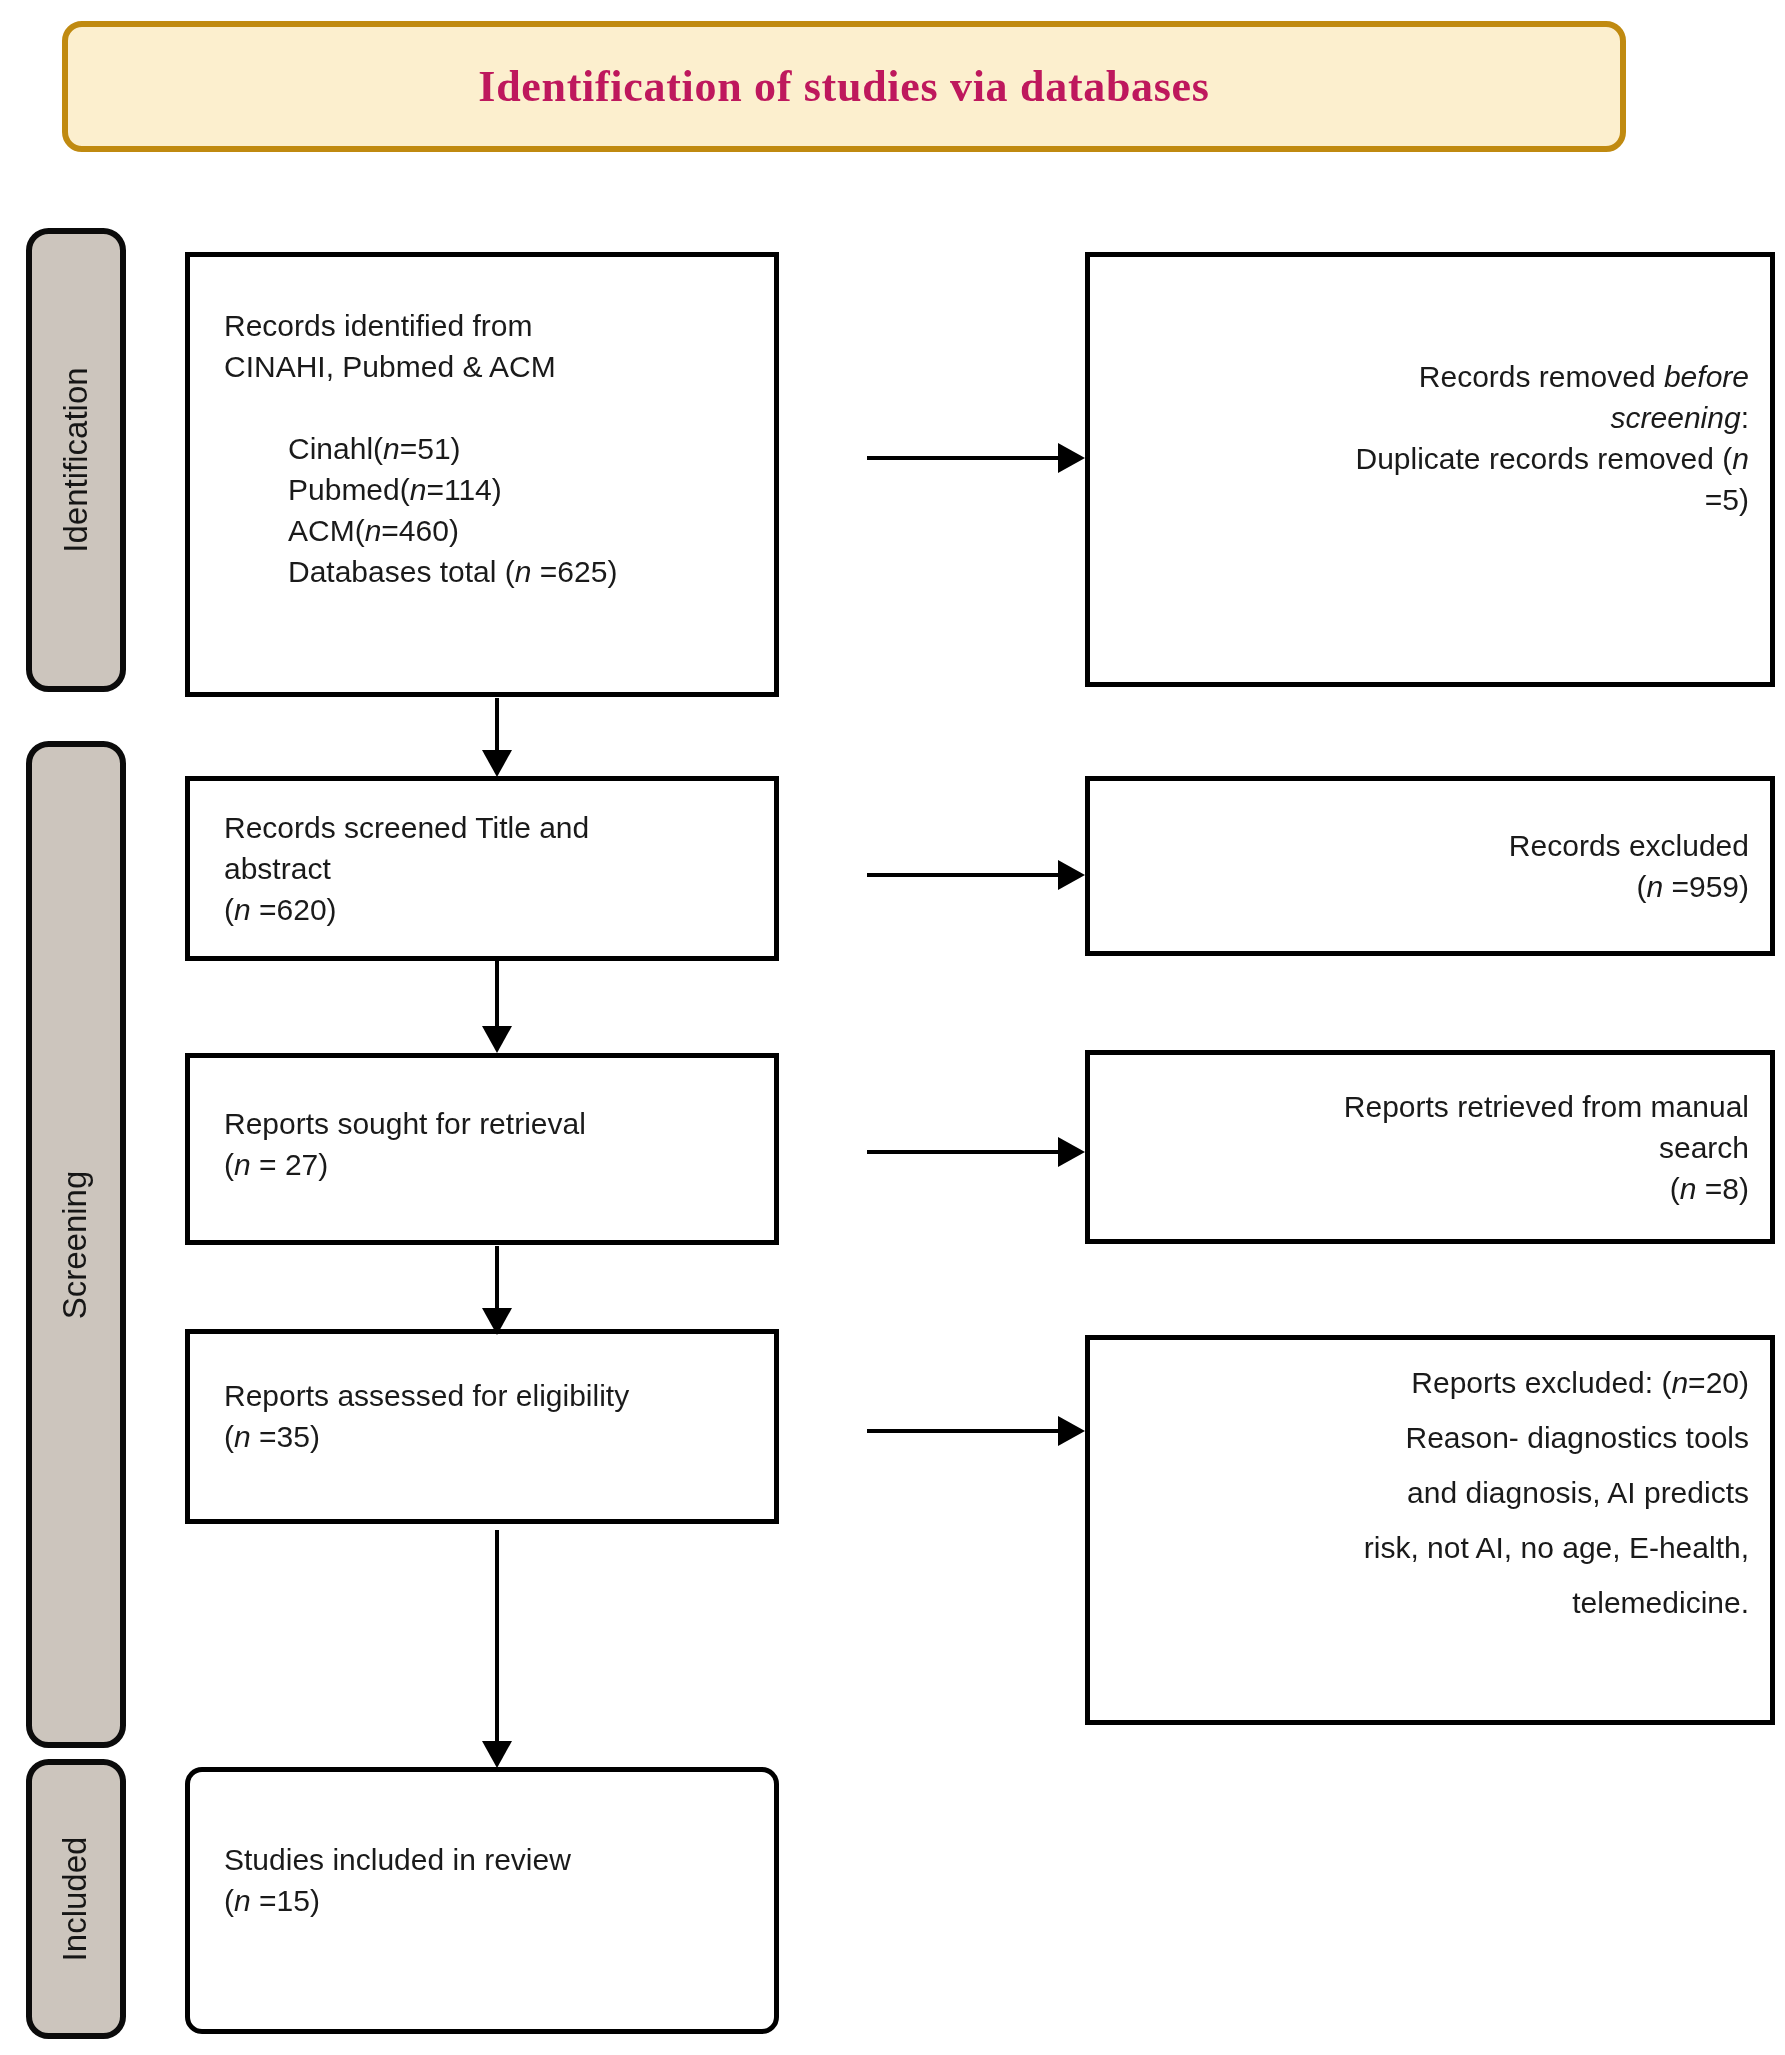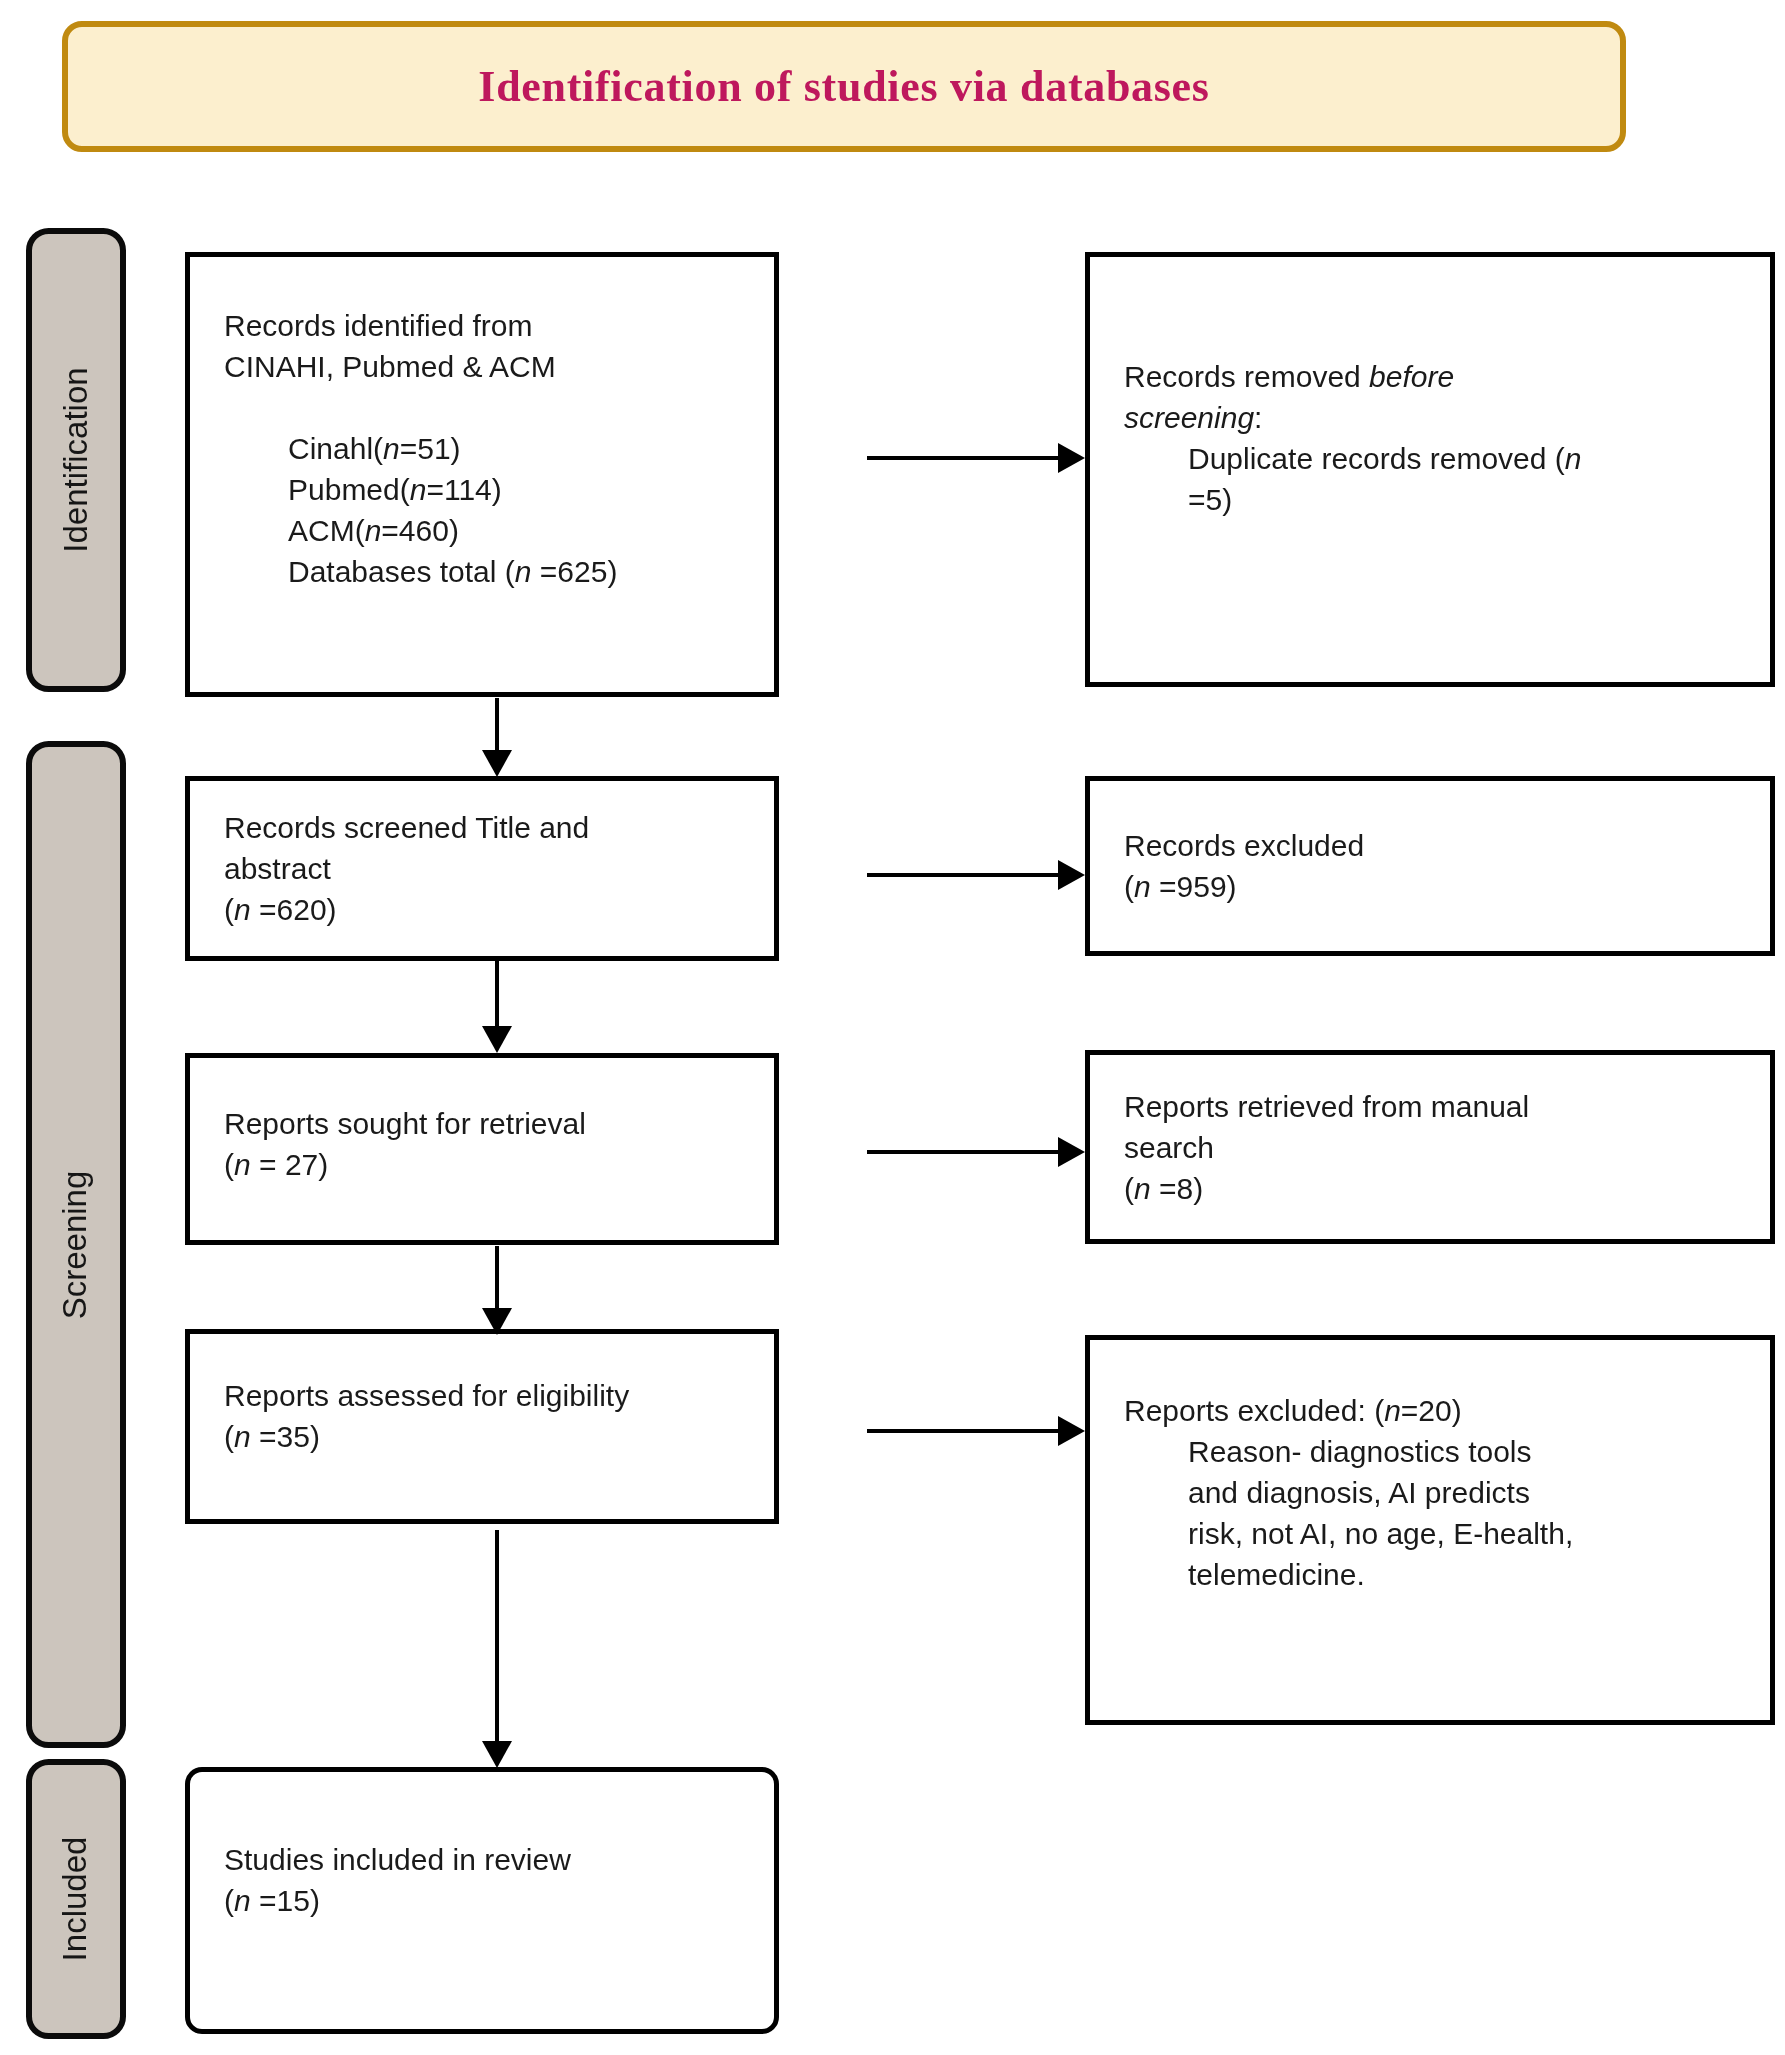--- a/index.html
+++ b/index.html
@@ -50,30 +50,30 @@
   
   .fbox{
     position:absolute;
     background:#ffffff;
     border:5px solid #000;
     box-sizing:border-box;
     display:flex;flex-direction:column;justify-content:center;
     padding:7px 21px 7px 34px;
   }
   .col1{left:185px;width:594px;}
-  .col2{left:1085px;width:690px;}
+  .col2{left:1085px;width:690px;align-items:flex-end;}
   #box-records-identified{top:252px;height:445px;padding-bottom:59px;}
   #box-records-screened{top:776px;height:185px;}
   #box-reports-sought{top:1053px;height:192px;padding-bottom:17px;}
   #box-reports-assessed{top:1329px;height:195px;padding-bottom:28px;}
   #box-studies-included{top:1767px;height:267px;padding-bottom:49px;border-radius:17px;}
   #box-records-removed{top:252px;height:435px;padding-bottom:71px;}
   #box-records-excluded{top:776px;height:180px;}
   #box-reports-retrieved{top:1050px;height:194px;}
-  #box-reports-excluded{top:1335px;height:390px;padding-bottom:82px;}
+  #box-reports-excluded{top:1335px;height:390px;padding-bottom:82px;gap:14px;}
   .line{min-height:41px;line-height:41px;white-space:pre;}
   .line.indent{padding-left:64px;}
   .line span{white-space:pre;}
   .line .it{font-style:italic;}
   
   .arrow-v{position:absolute;width:3.5px;background:#000;}
   .arrow-v .ah-down{
     position:absolute;left:50%;bottom:-27px;transform:translateX(-50%);
     width:0;height:0;
     border-left:15.6px solid transparent;

